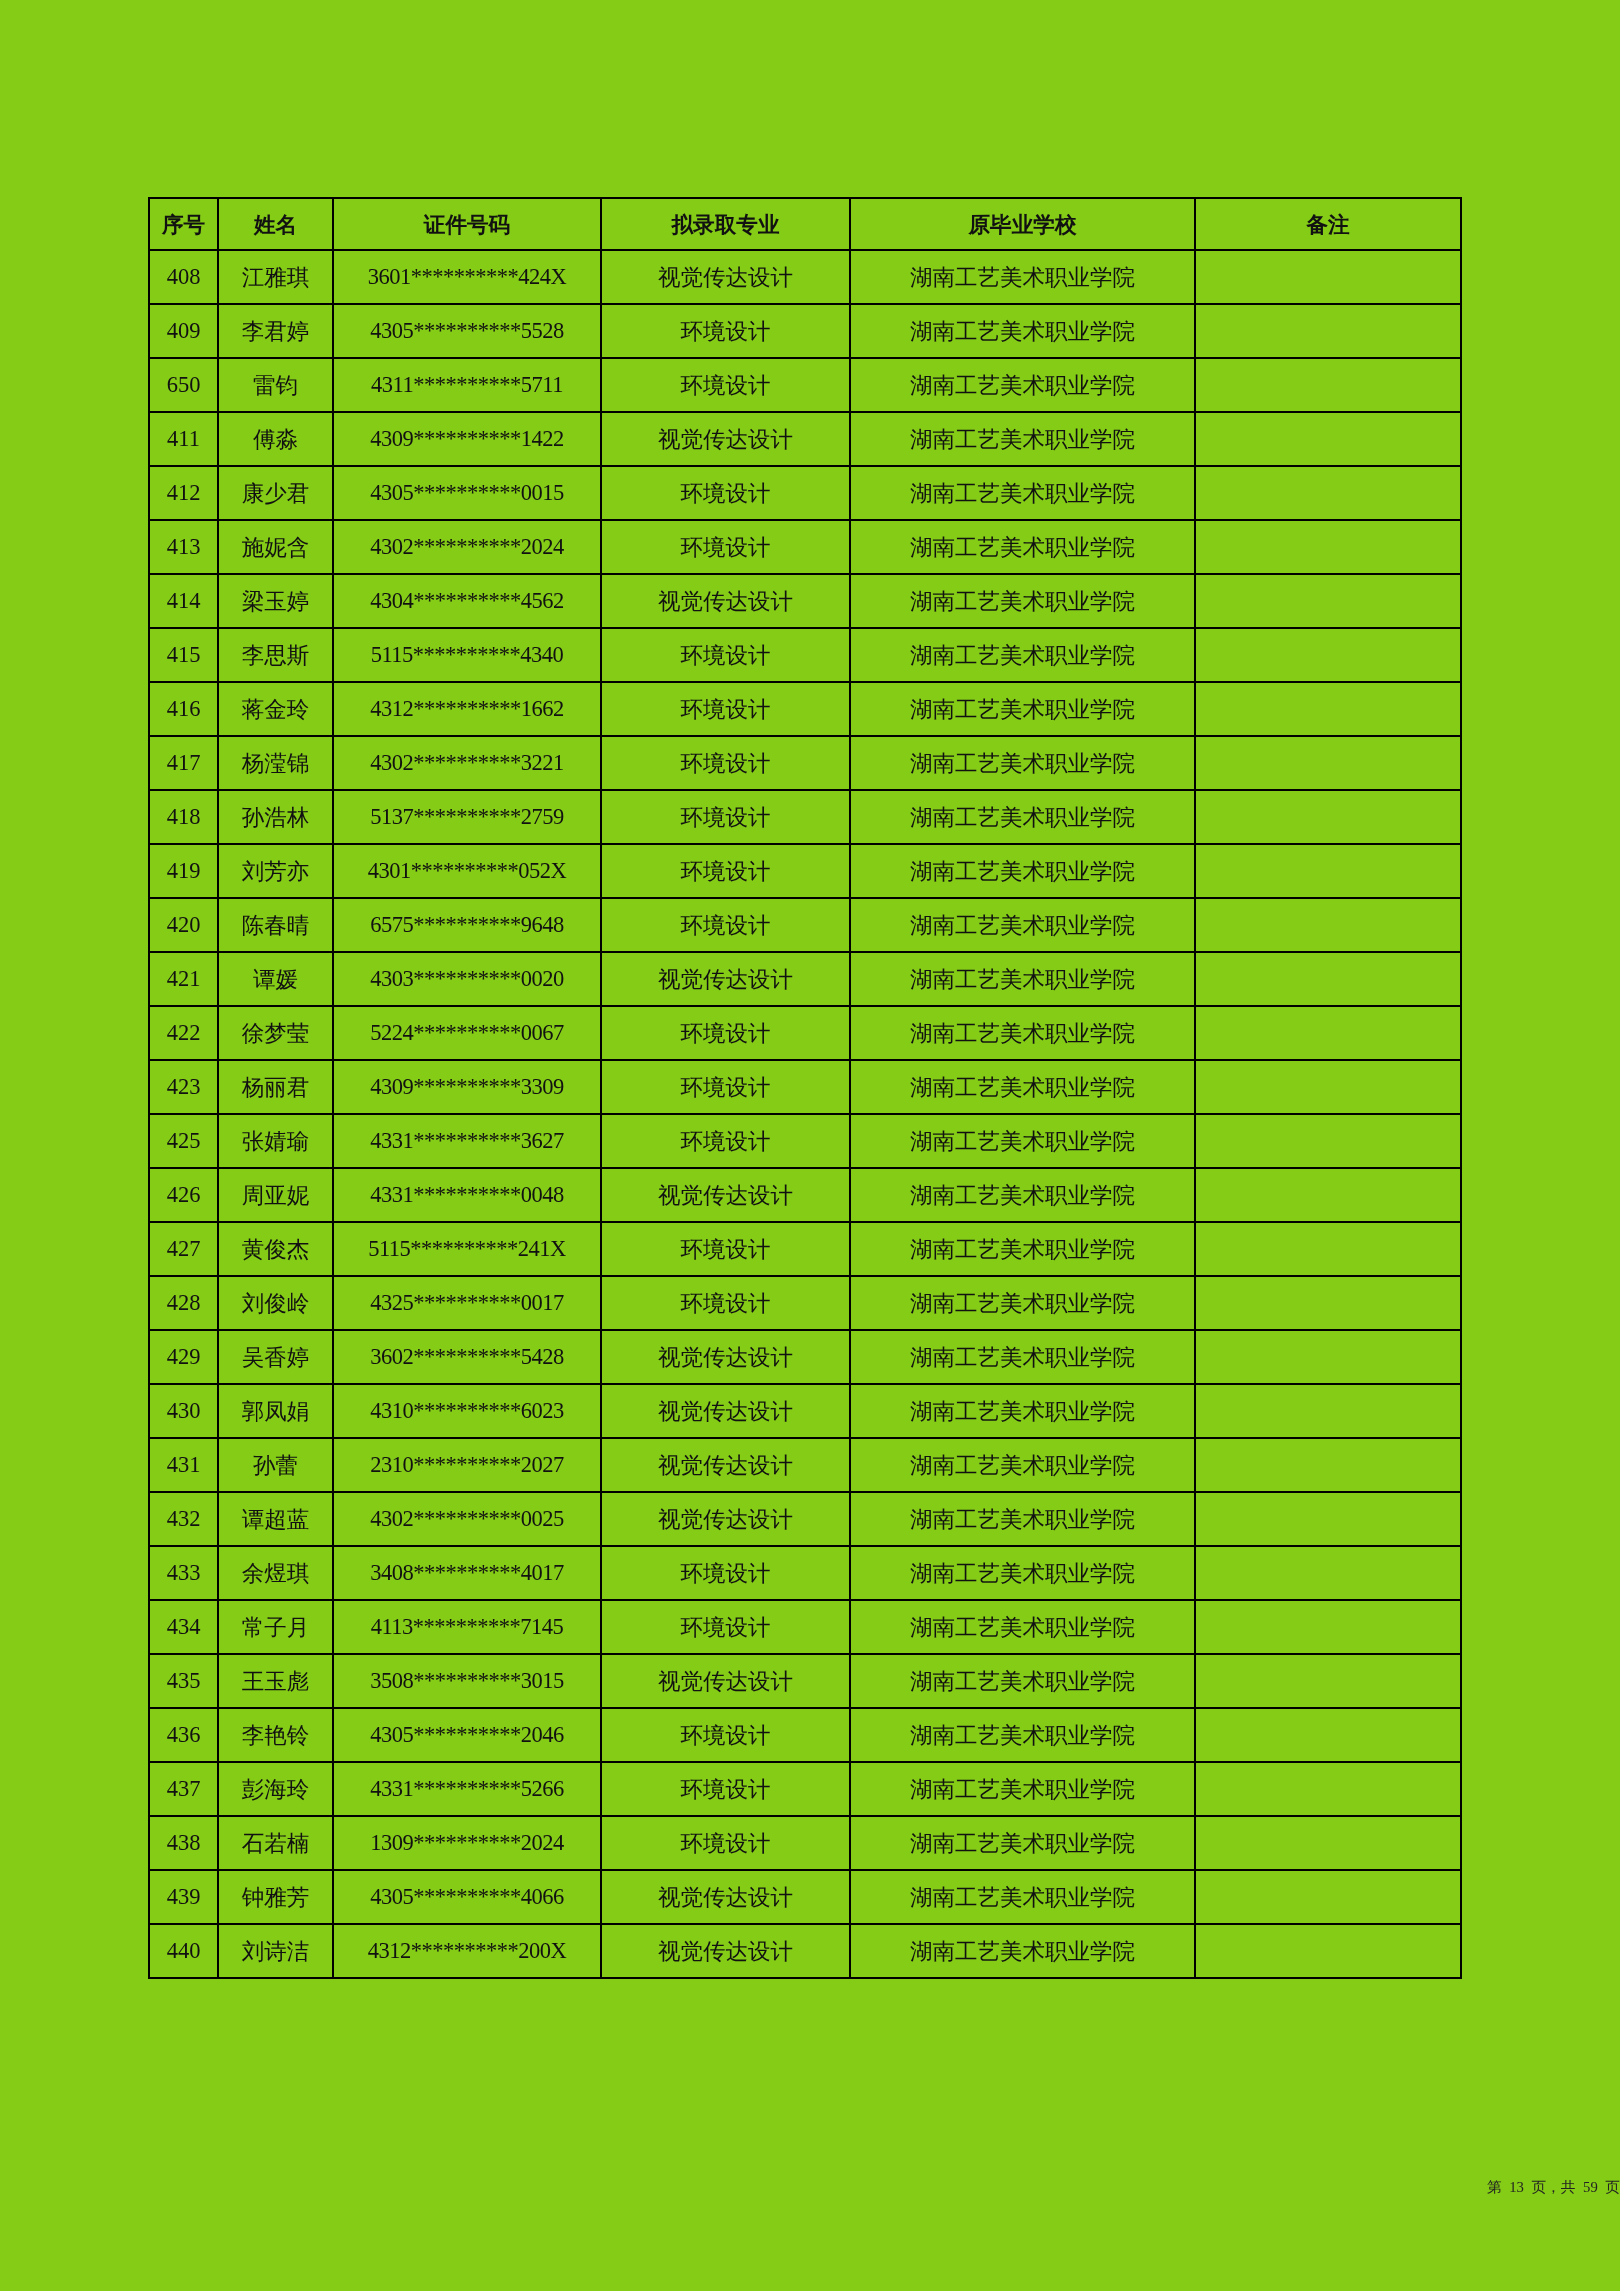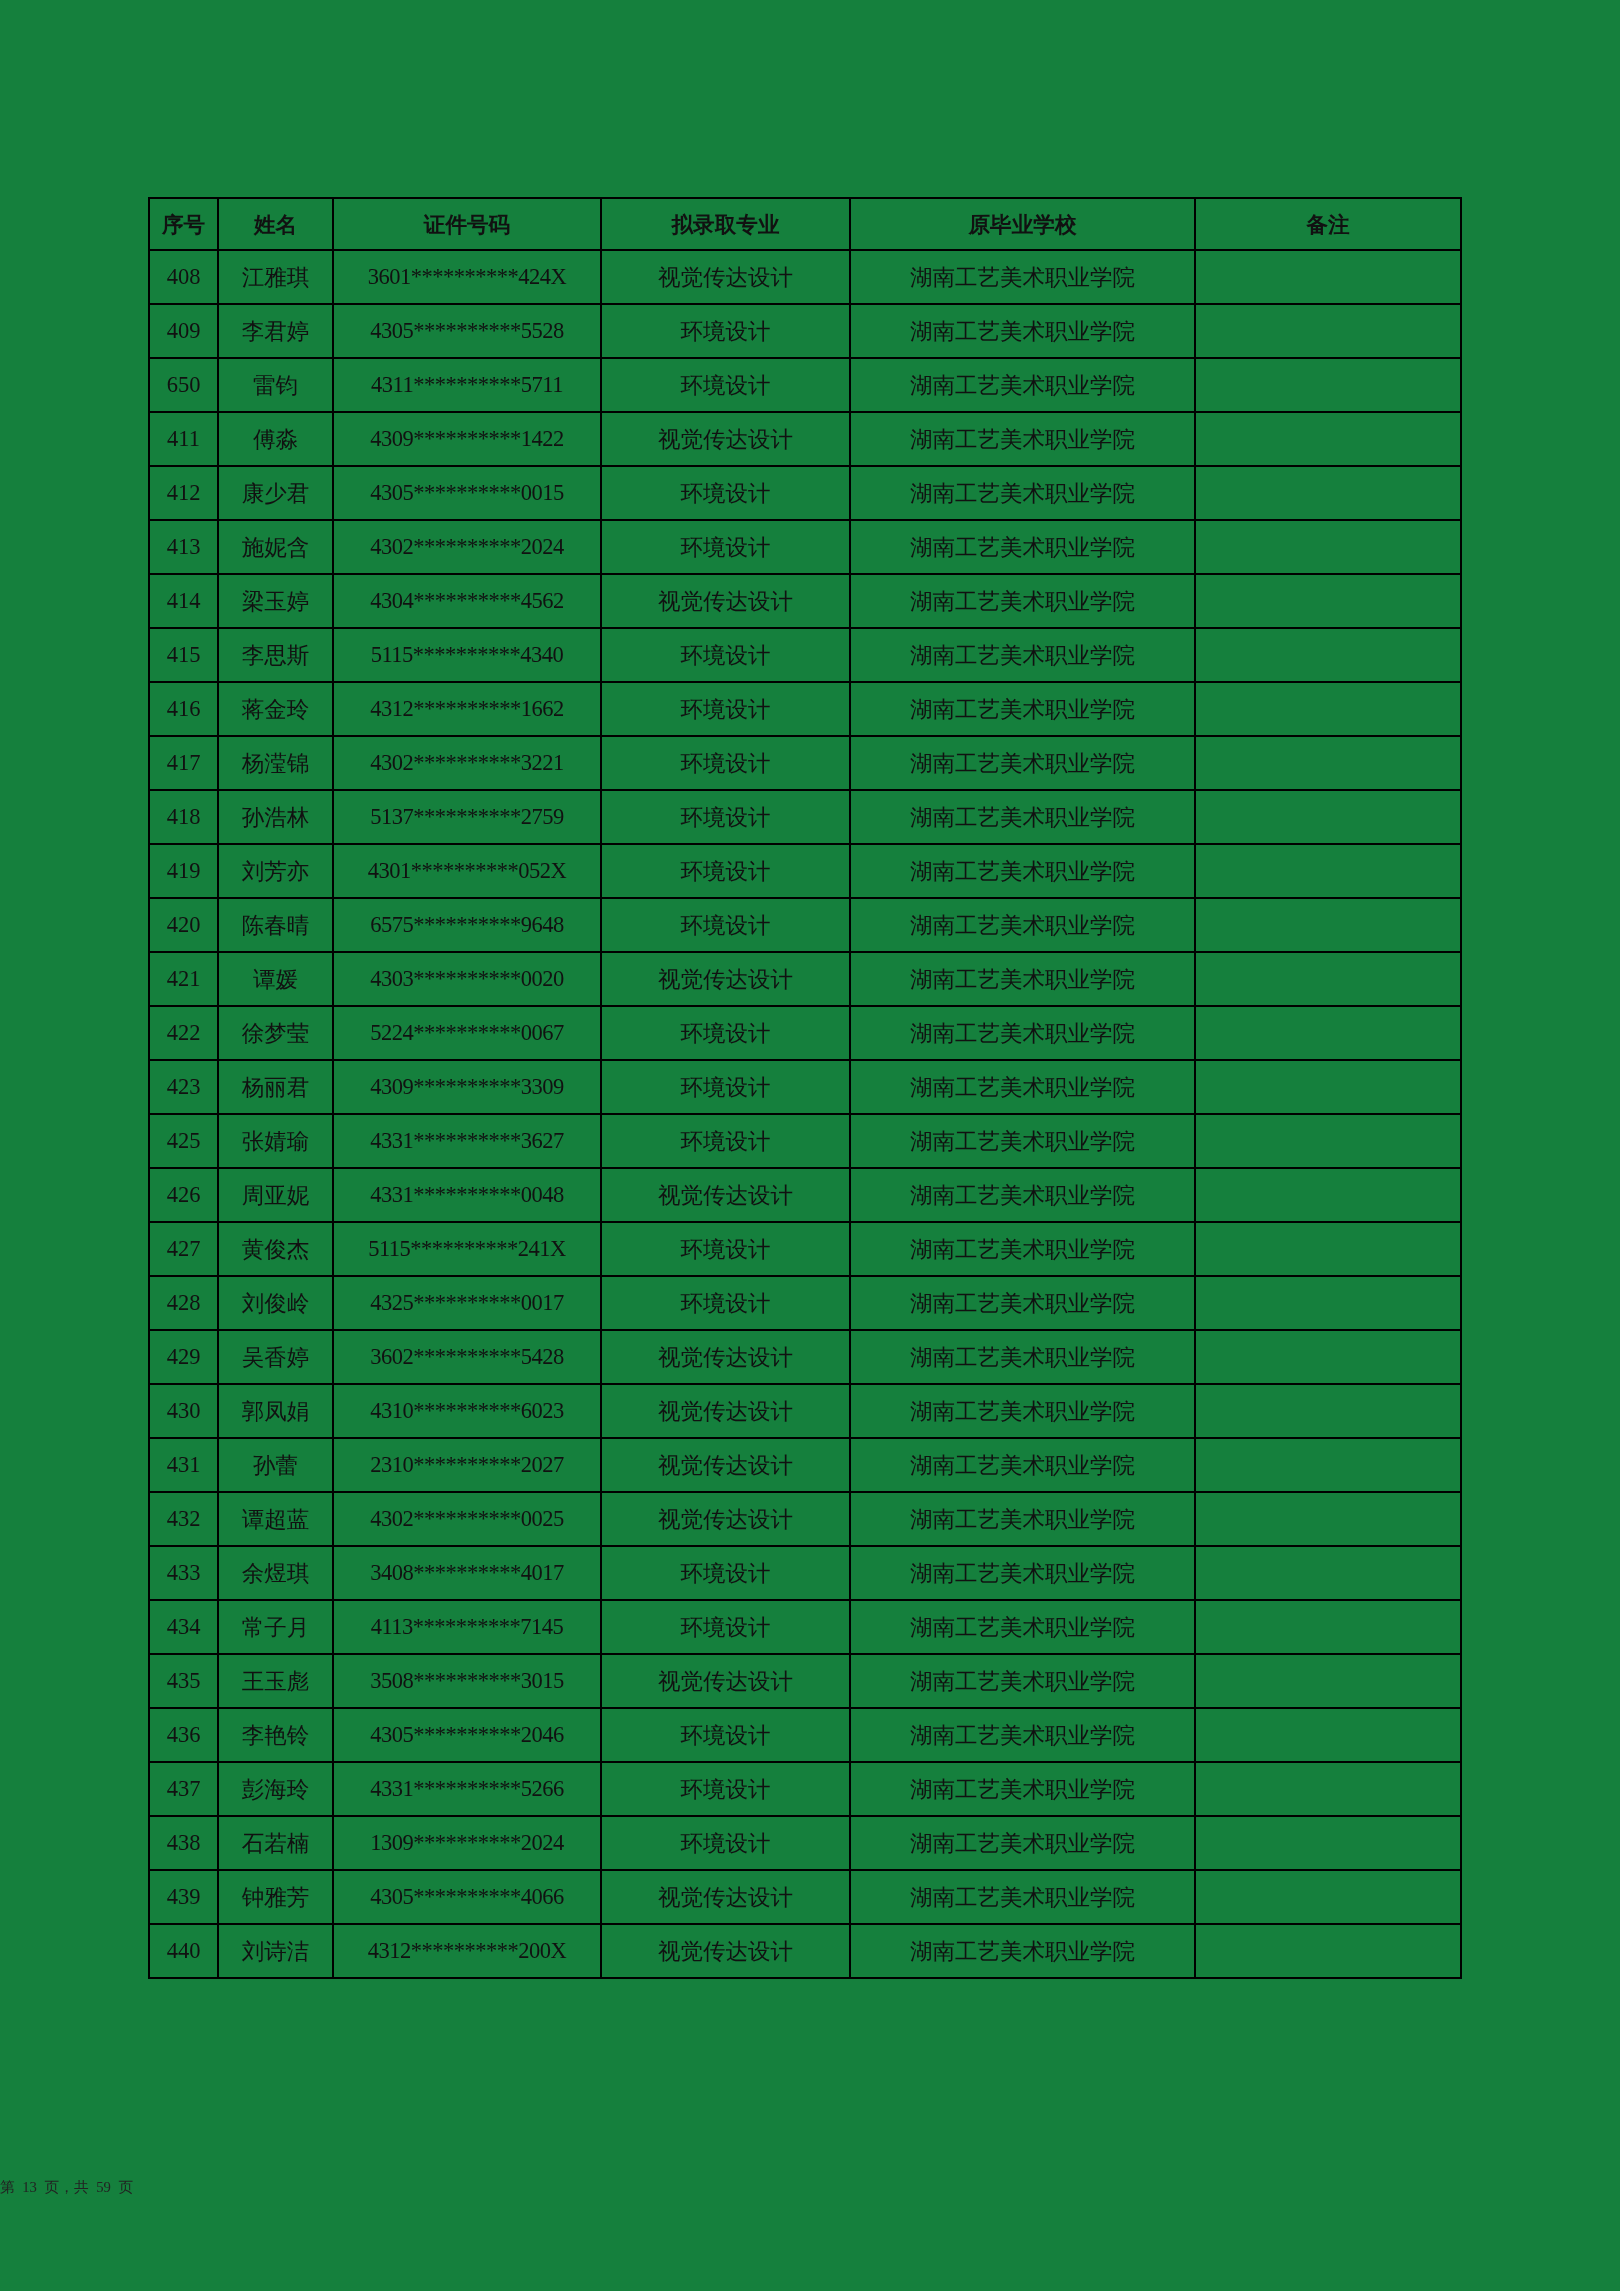--- a/index.html
+++ b/index.html
@@ -1,17 +1,17 @@
 <!DOCTYPE html>
 <html><head>
 <meta charset="utf-8">
 <style>
   html, body { margin: 0; padding: 0; background: #ffffff; }
   body { width: 1620px; height: 2292px; position: relative; overflow: hidden; }
-  .page { position: absolute; left: 0; top: 0; width: 1620px; height: 2292px; background: #15803d; }
+  .page { position: absolute; left: 0; top: 0; width: 1620px; height: 2292px; background: #84cc16; }
   table.roster {
     position: absolute; left: 148px; top: 197px;
     width: 1310px;
     border-collapse: collapse;
     table-layout: fixed;
     border: 2.9px solid #000;
   }
   table.roster th, table.roster td {
     border: 2px solid #000;
     padding: 0;
@@ -28,21 +28,21 @@
     font-size: 21.6px;
   }
   table.roster td {
     height: 52px;
     font-family: "Liberation Serif", "DejaVu Serif", serif;
     font-size: 22.5px;
   }
   td.id { letter-spacing: -0.5px; }
   .footer {
     position: absolute; left: 0; width: 1620px; top: 2178px;
-    text-align: left;
+    text-align: right;
     font-family: "Liberation Serif", "DejaVu Serif", serif;
     font-size: 14.7px; color: #222;
     word-spacing: 3.9px;
   }
 </style>
 </head>
 <body>
 
 <div class="page">
   <table class="roster">

